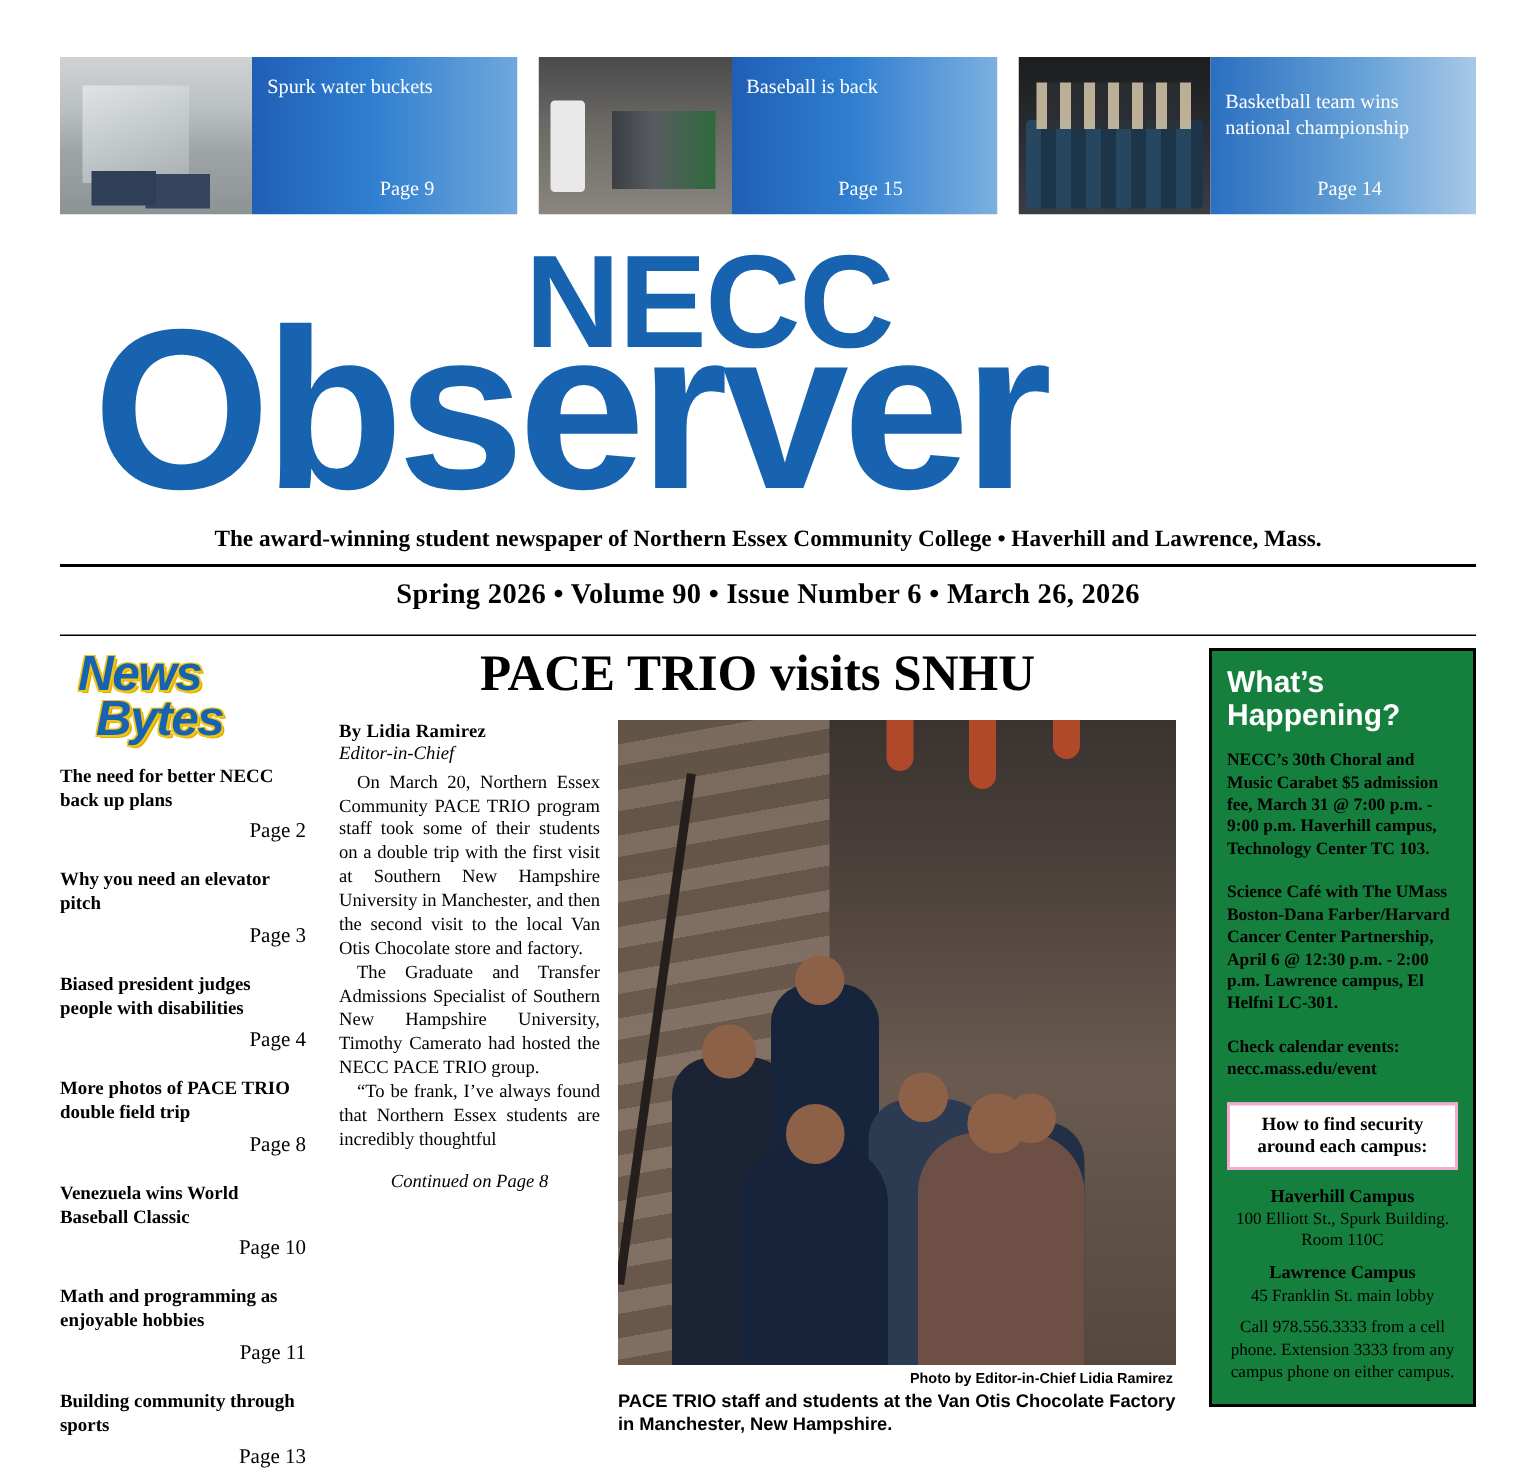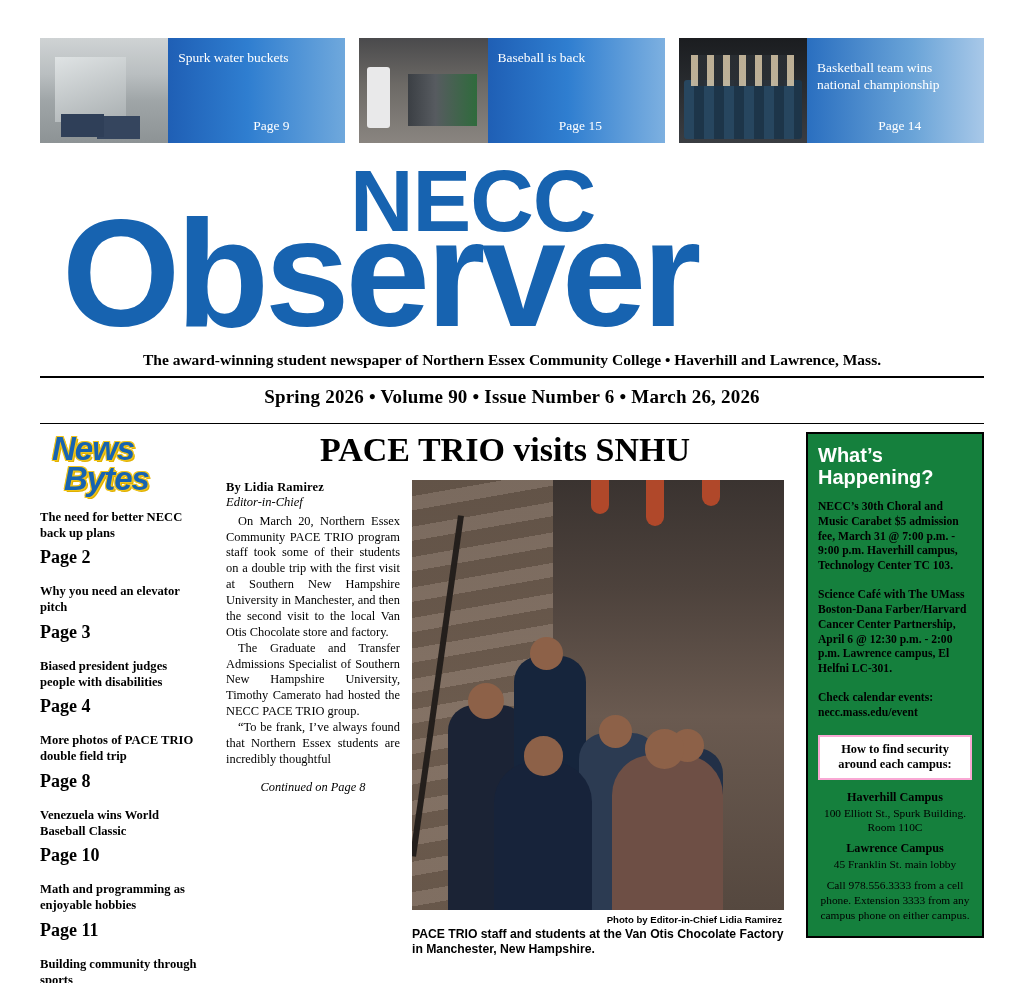--- a/index.html
+++ b/index.html
@@ -212,23 +212,23 @@
     margin-bottom: 16px;
   }
   .byte .hl {
     font-family: "Liberation Serif", serif;
     font-weight: bold;
     font-size: 12.6px;
     line-height: 1.25;
   }
   .byte .pg {
     font-family: "Liberation Serif", serif;
-    font-weight: bold;
-    font-size: 18px;
-    text-align: left;
+    font-weight: normal;
+    font-size: 14px;
+    text-align: right;
     margin-top: 6px;
   }
 
   
   .headline {
     font-family: "Liberation Serif", serif;
     font-weight: bold;
     font-size: 34px;
     text-align: center;
     line-height: 1.05;

